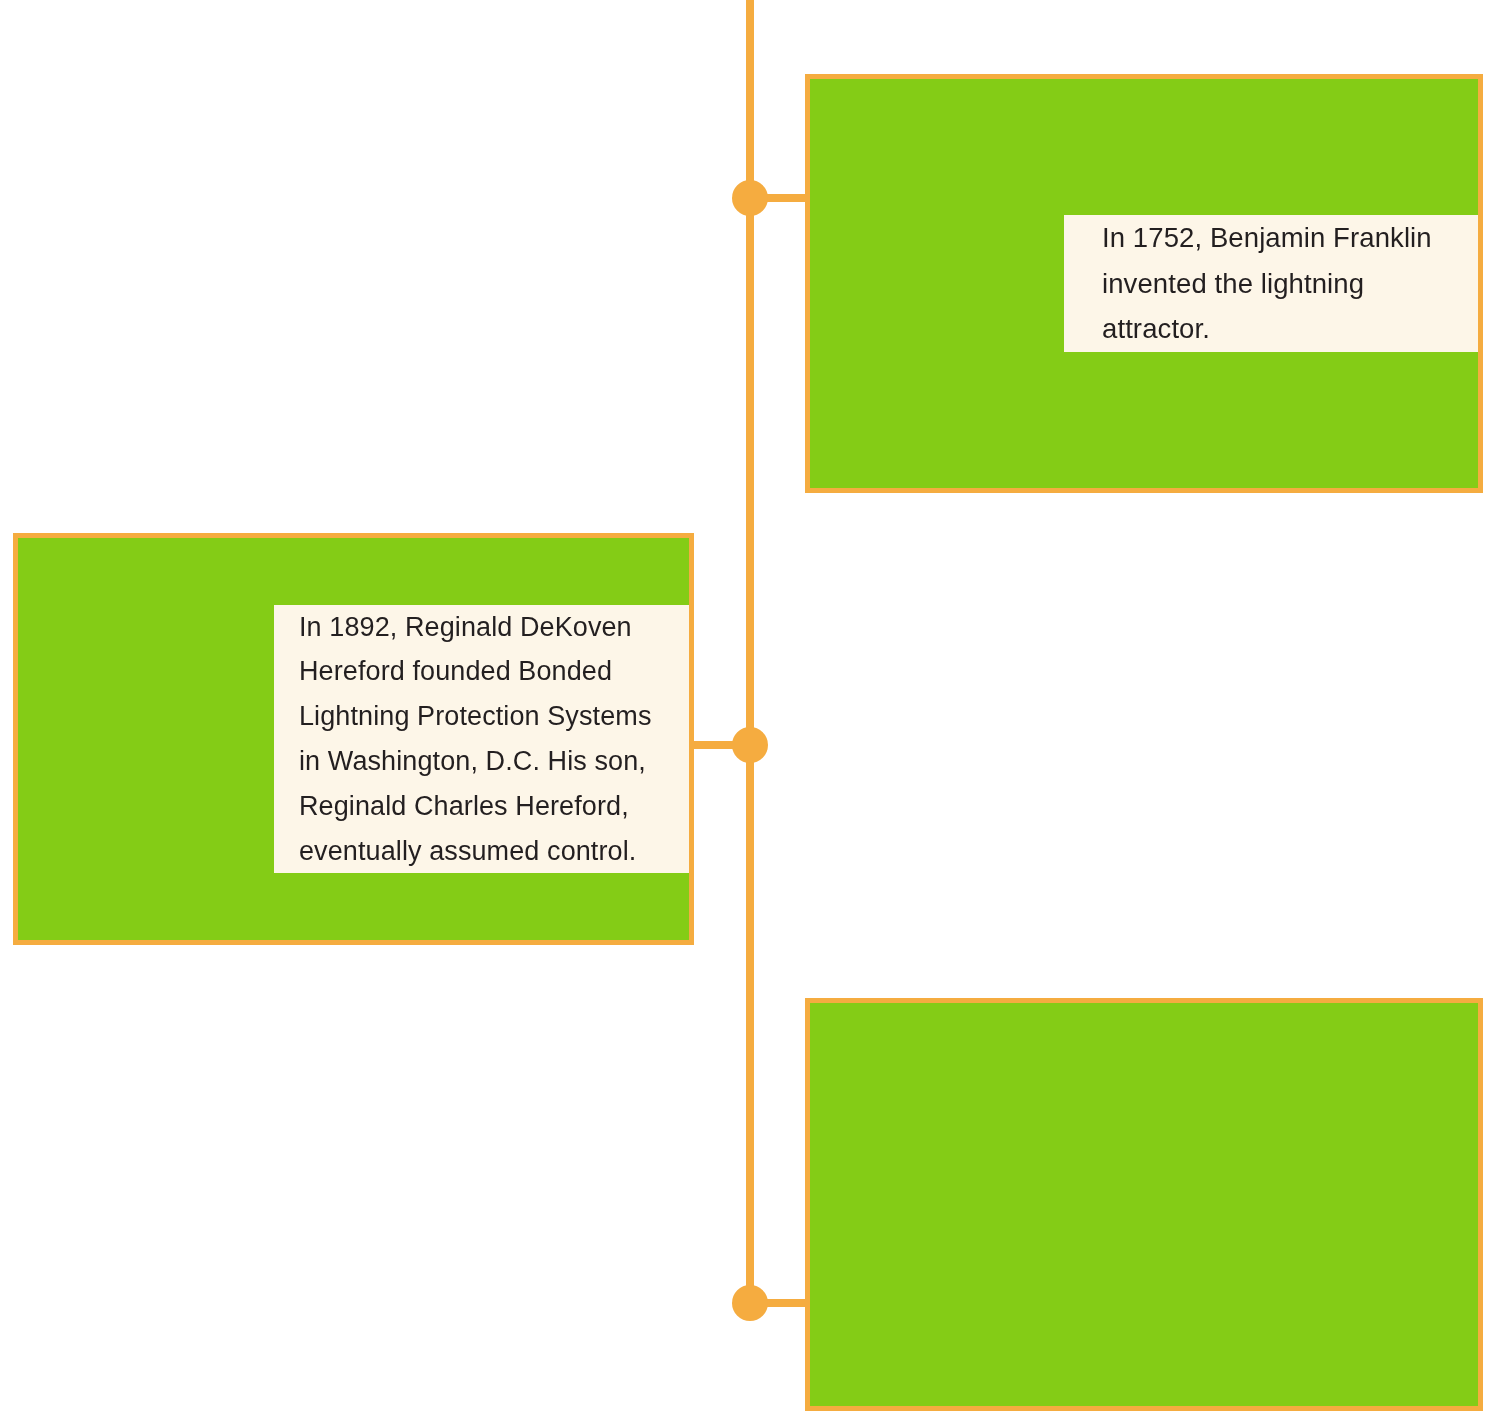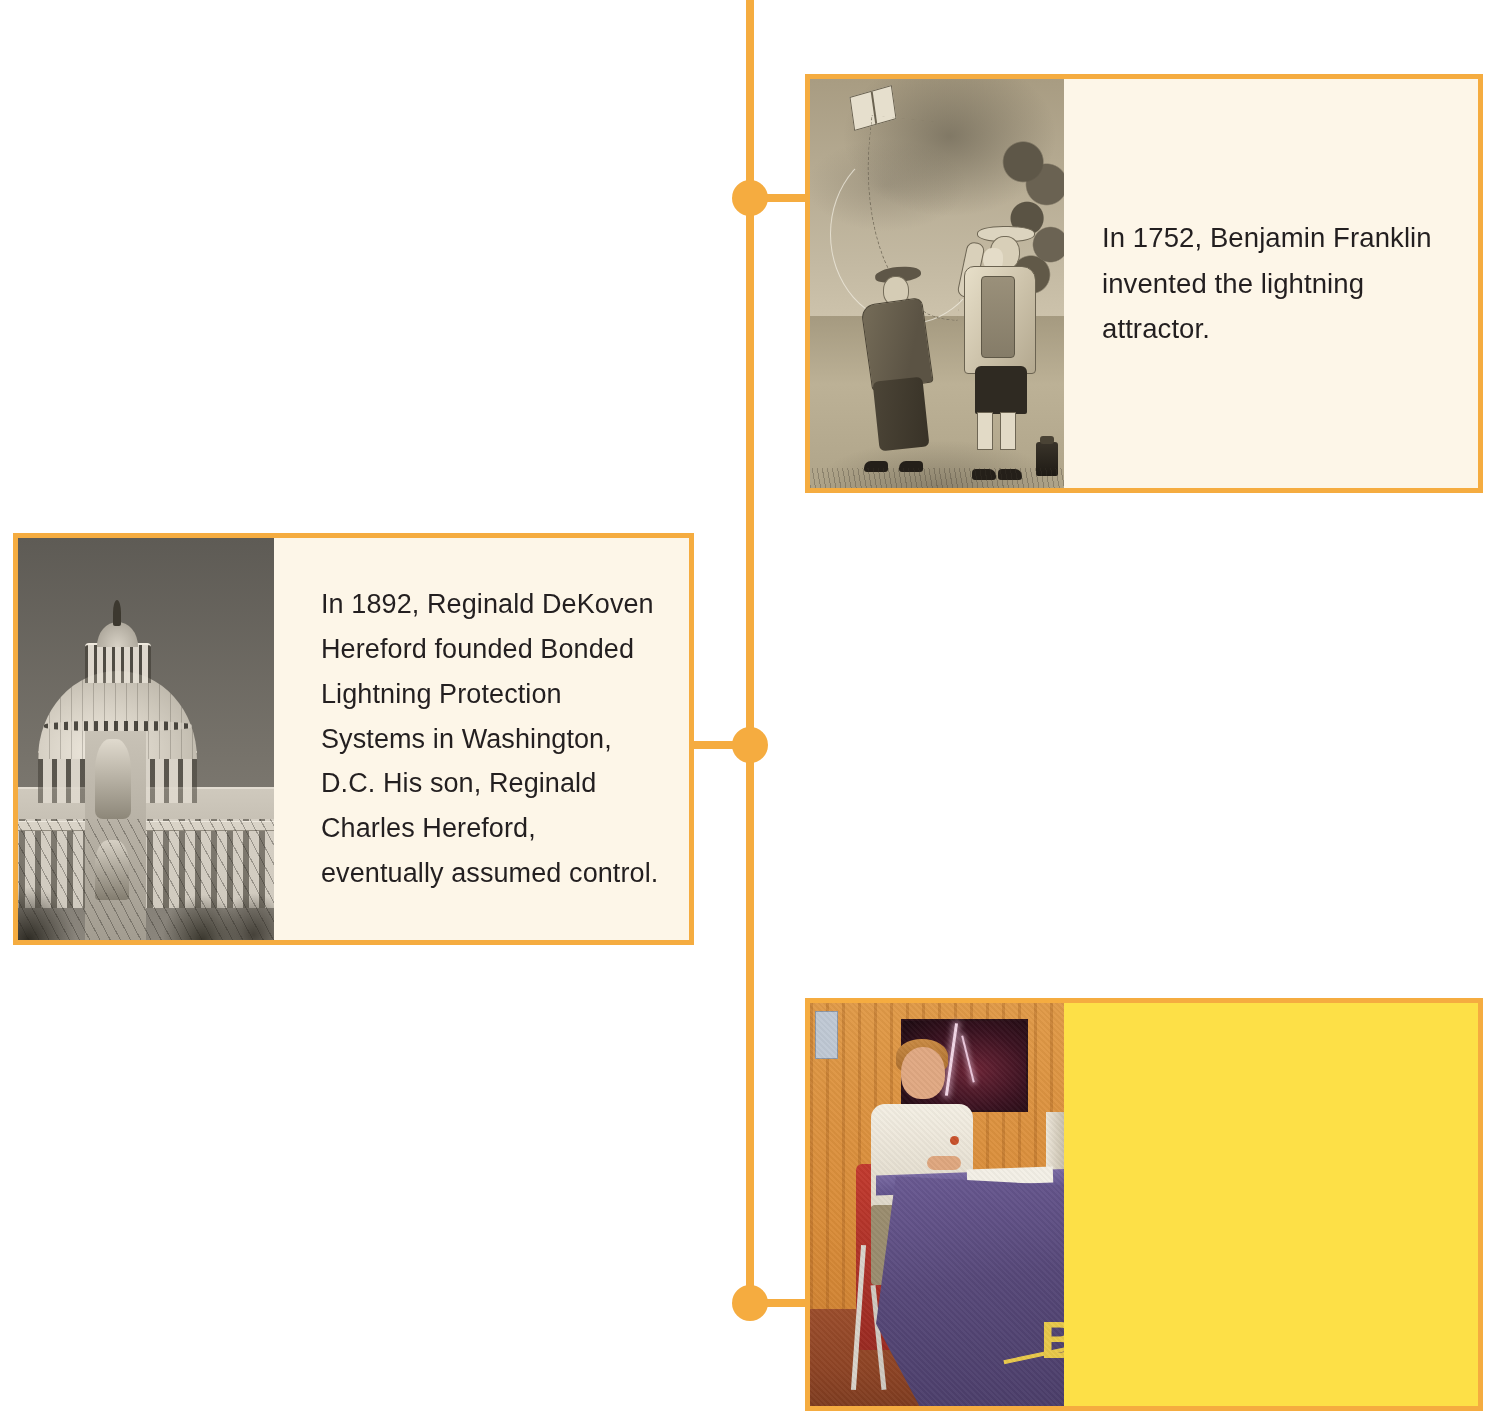--- a/index.html
+++ b/index.html
@@ -48,41 +48,42 @@
   .arm-1 { left: 750px; top: 194px; width: 60px; }
   .arm-3 { left: 750px; top: 1299px; width: 60px; }
   
   .arm-2 { left: 690px; top: 741px; width: 60px; }
 
   
   .card {
     position: absolute;
     display: flex;
     border: 5px solid #F5AC40;
-    background: #fde047;
+    background: #84cc16;
     overflow: hidden;
+    align-items: center;
   }
   .card-1 { left: 805px; top: 74px; width: 678px; height: 419px; }
   .card-2 { left: 13px;  top: 533px; width: 681px; height: 412px; }
   .card-3 { left: 805px; top: 998px; width: 678px; height: 413px; }
 
   .photo {
     position: relative;
     flex: 0 0 254px;
     overflow: hidden;
   }
   .card-2 .photo { flex-basis: 256px; }
   .textpane {
     flex: 1 1 auto;
     background: #FDF6E8;
     display: flex;
     align-items: center;
     padding: 0 40px 0 38px;
   }
-  .card-2 .textpane { padding: 0 30px 0 47px; }
+  .card-2 .textpane { padding: 0 30px 0 25px; }
   .body-text {
     font-size: 27.5px;
     line-height: 1.67;
     color: #231F20;
     letter-spacing: 0.1px;
     white-space: pre-line;
   }
   .card-2 .body-text { font-size: 27px; line-height: 1.66; }
   .card-3 .body-text { font-size: 27px; line-height: 1.67; }
 

